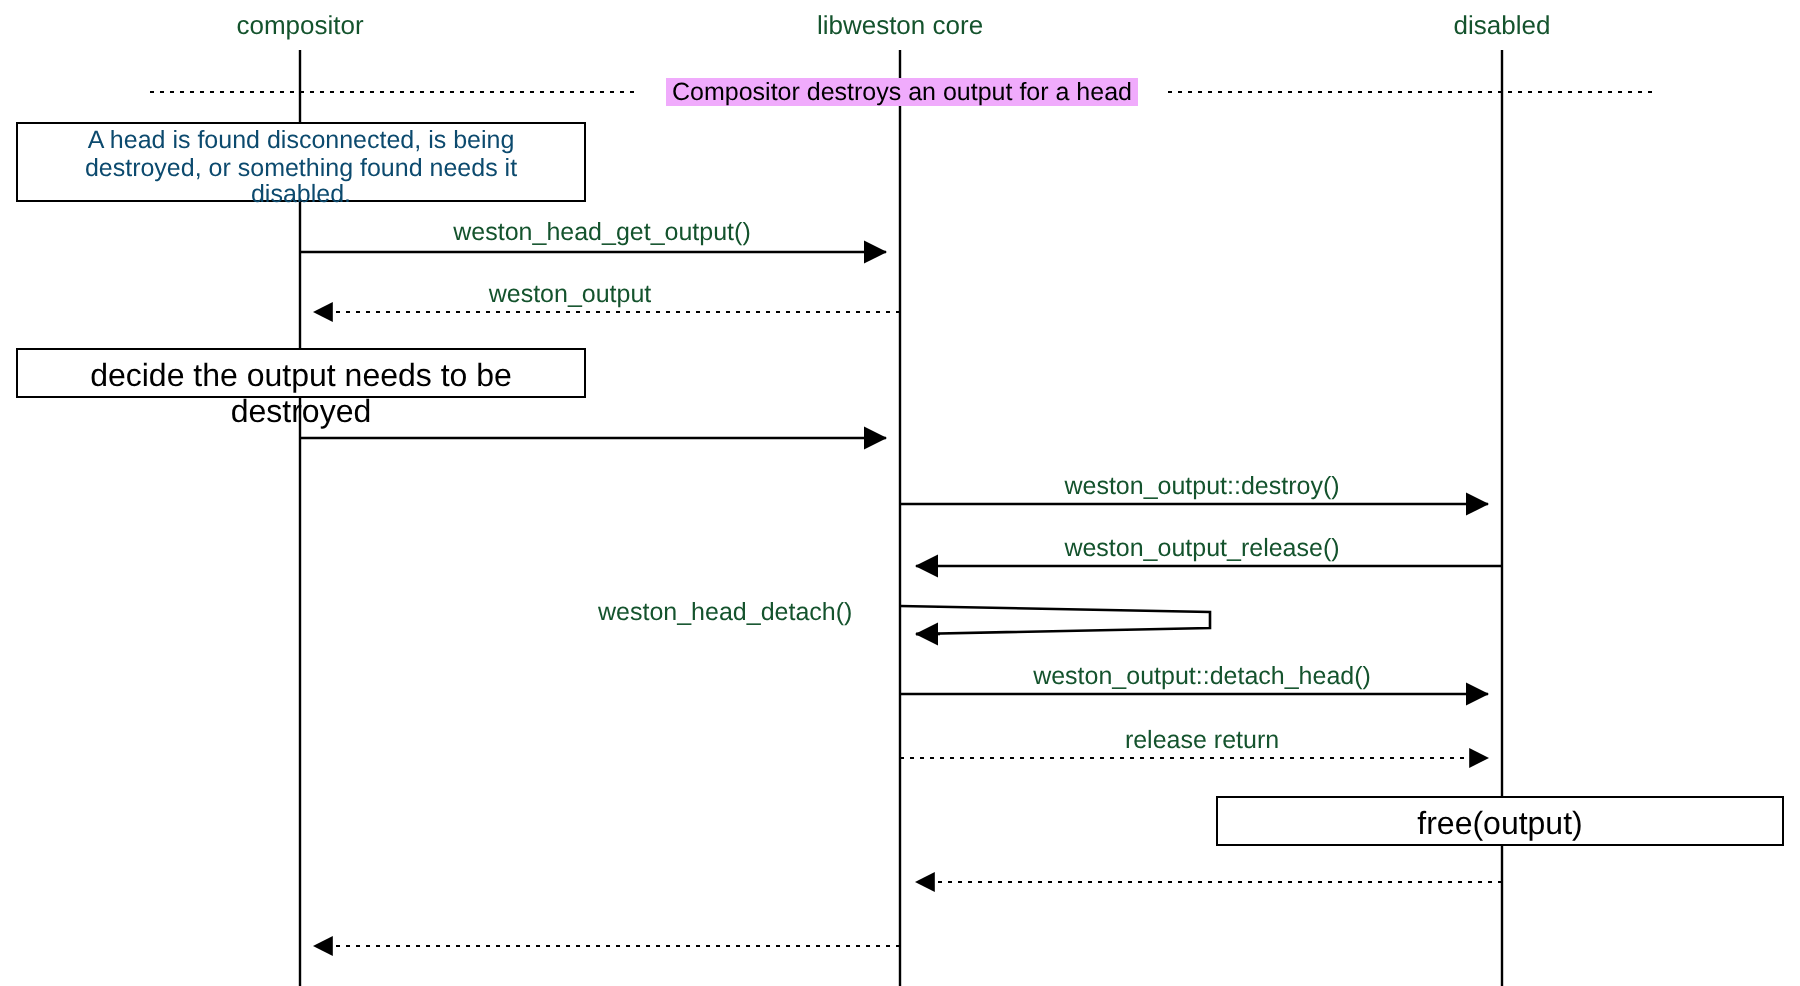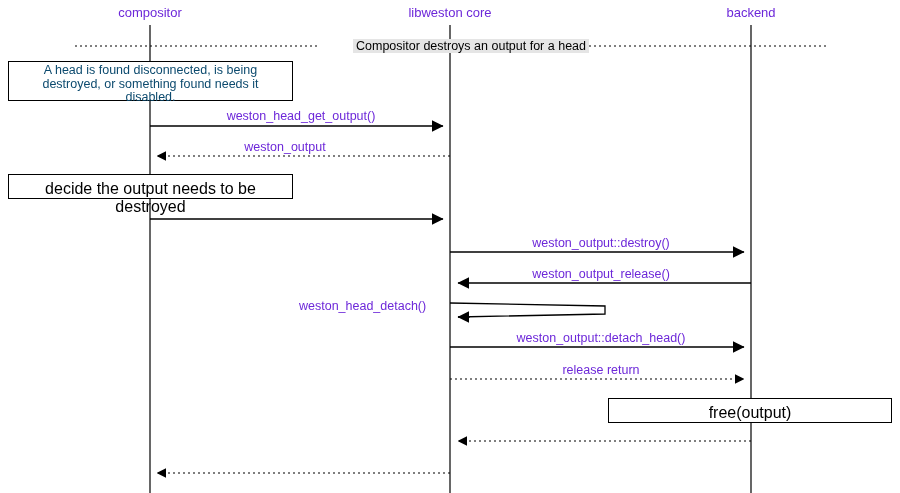--- a/index.html
+++ b/index.html
@@ -19,21 +19,21 @@
     position: absolute;
     left: 0;
     top: 0;
     width: 900px;
     height: 493px;
   }
   .lbl {
     position: absolute;
     font-family: "Liberation Sans", sans-serif;
     font-size: 12.5px;
-    color: #6d28d9;
+    color: #14532d;
     white-space: nowrap;
     line-height: 13px;
   }
   .participant-label {
     font-size: 13px;
     transform: translateX(-50%);
   }
   .msg-label {
     font-size: 12.5px;
     transform: translateX(-50%);
@@ -50,25 +50,24 @@
   }
   .box-text-center {
     position: absolute;
     font-size: 16px;
     text-align: center;
     color: #000000;
   }
   .title-text {
     position: absolute;
     font-size: 12.5px;
-    background: #e5e5e5;
+    background: #f0abfc;
     padding: 0 3px;
     transform: translateX(-50%);
     color: #000000;
-    margin-left: 20px;
   }
 </style>
 </head>
 <body>
 
 <div id="diagram">
 
   <svg class="layer" viewBox="0 0 900 493">
     <defs>
       <marker id="arrowFilled" viewBox="0 0 10 10" refX="9.5" refY="5" markerWidth="9" markerHeight="9" orient="auto-start-reverse">
@@ -114,21 +113,21 @@
 
     <line x1="751" y1="441" x2="458" y2="441" stroke="#000" stroke-width="1.1" stroke-dasharray="2,3" marker-end="url(#arrowFilled)"></line>
 
     <line x1="450" y1="473" x2="157" y2="473" stroke="#000" stroke-width="1.1" stroke-dasharray="2,3" marker-end="url(#arrowFilled)"></line>
   </svg>
 
   <div class="lbl participant-label" style="left:150px; top:6px;">compositor</div>
 
   <div class="lbl participant-label" style="left:450px; top:6px;">libweston core</div>
 
-  <div class="lbl participant-label" style="left:751px; top:6px;">backend</div>
+  <div class="lbl participant-label" style="left:751px; top:6px;">disabled</div>
 
   <div class="title-text" style="left:451px; top:39px;">Compositor destroys an output for a head</div>
 
   <div class="note-text" style="left:9px; top:64px; width:283px;">
     <div>A head is found disconnected, is being</div>
     <div>destroyed, or something found needs it</div>
     <div>disabled.</div>
   </div>
 
   <div class="lbl msg-label" style="left:301px; top:110px;">weston_head_get_output()</div>

